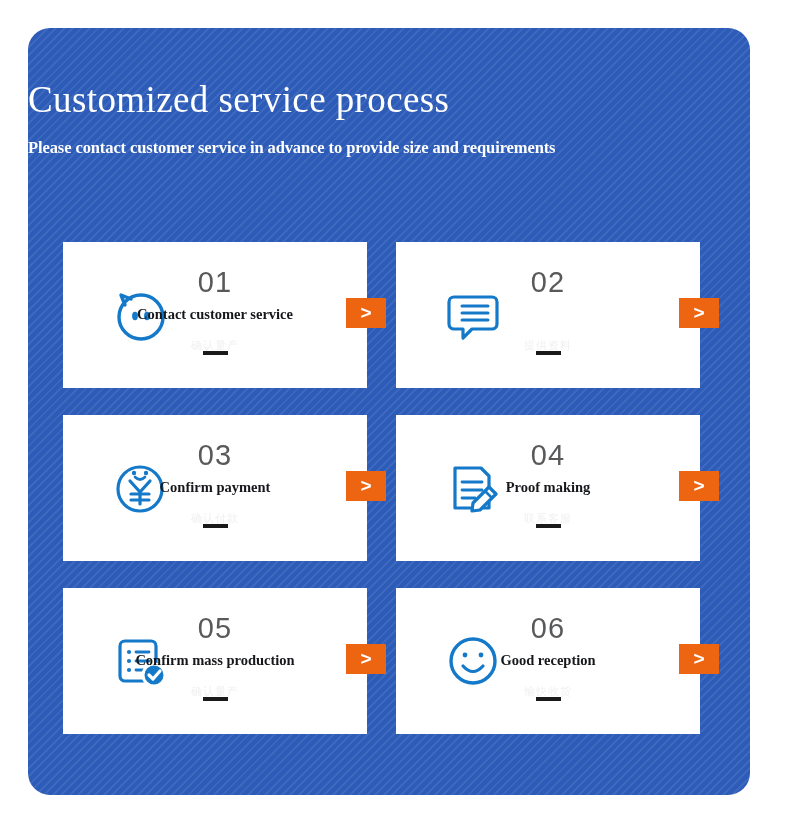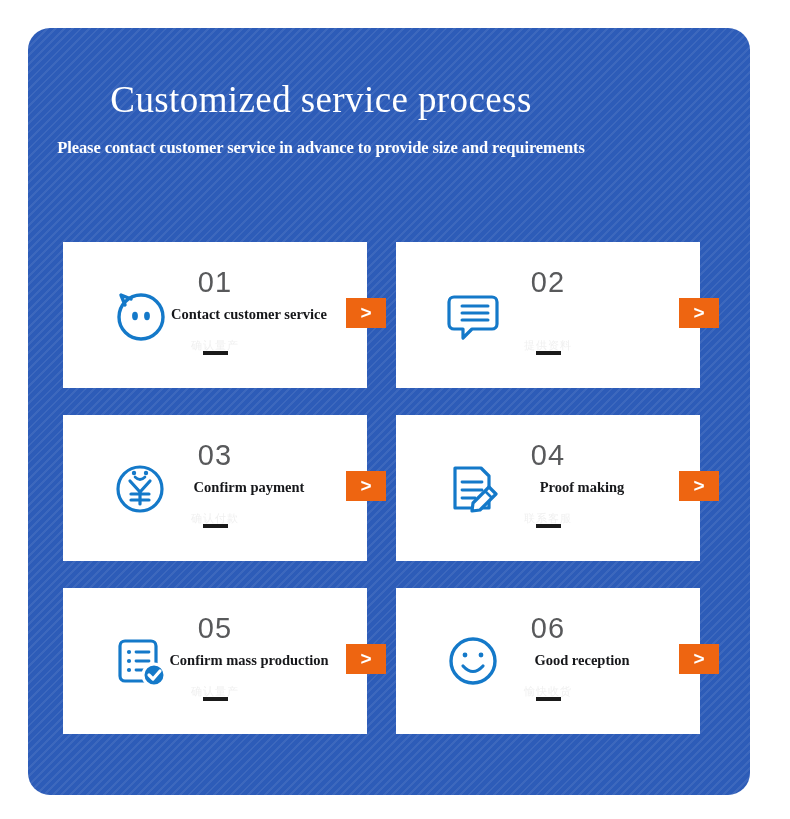--- a/index.html
+++ b/index.html
@@ -33,21 +33,20 @@
     );
     overflow: hidden;
   }
 
   
   #header {
     position: absolute;
     left: 0;
     top: 0;
     width: 586px;
-    text-align: center;
   }
   #title {
     margin-top: 52px;
     font-family: "Liberation Serif", serif;
     font-size: 37px;
     font-weight: 400;
     color: #ffffff;
     letter-spacing: 0.4px;
     line-height: 1.1;
   }
@@ -110,21 +109,20 @@
     position: absolute;
     left: 0;
     top: 64px;
     width: 304px;
     text-align: center;
     font-family: "Liberation Serif", serif;
     font-size: 14.5px;
     font-weight: bold;
     color: #16171a;
     white-space: nowrap;
-    padding-left: 34px;
   }
   
   .card-ghost {
     position: absolute;
     left: 0;
     top: 96px;
     width: 304px;
     text-align: center;
     font-family: "Liberation Sans", sans-serif;
     font-size: 11px;

